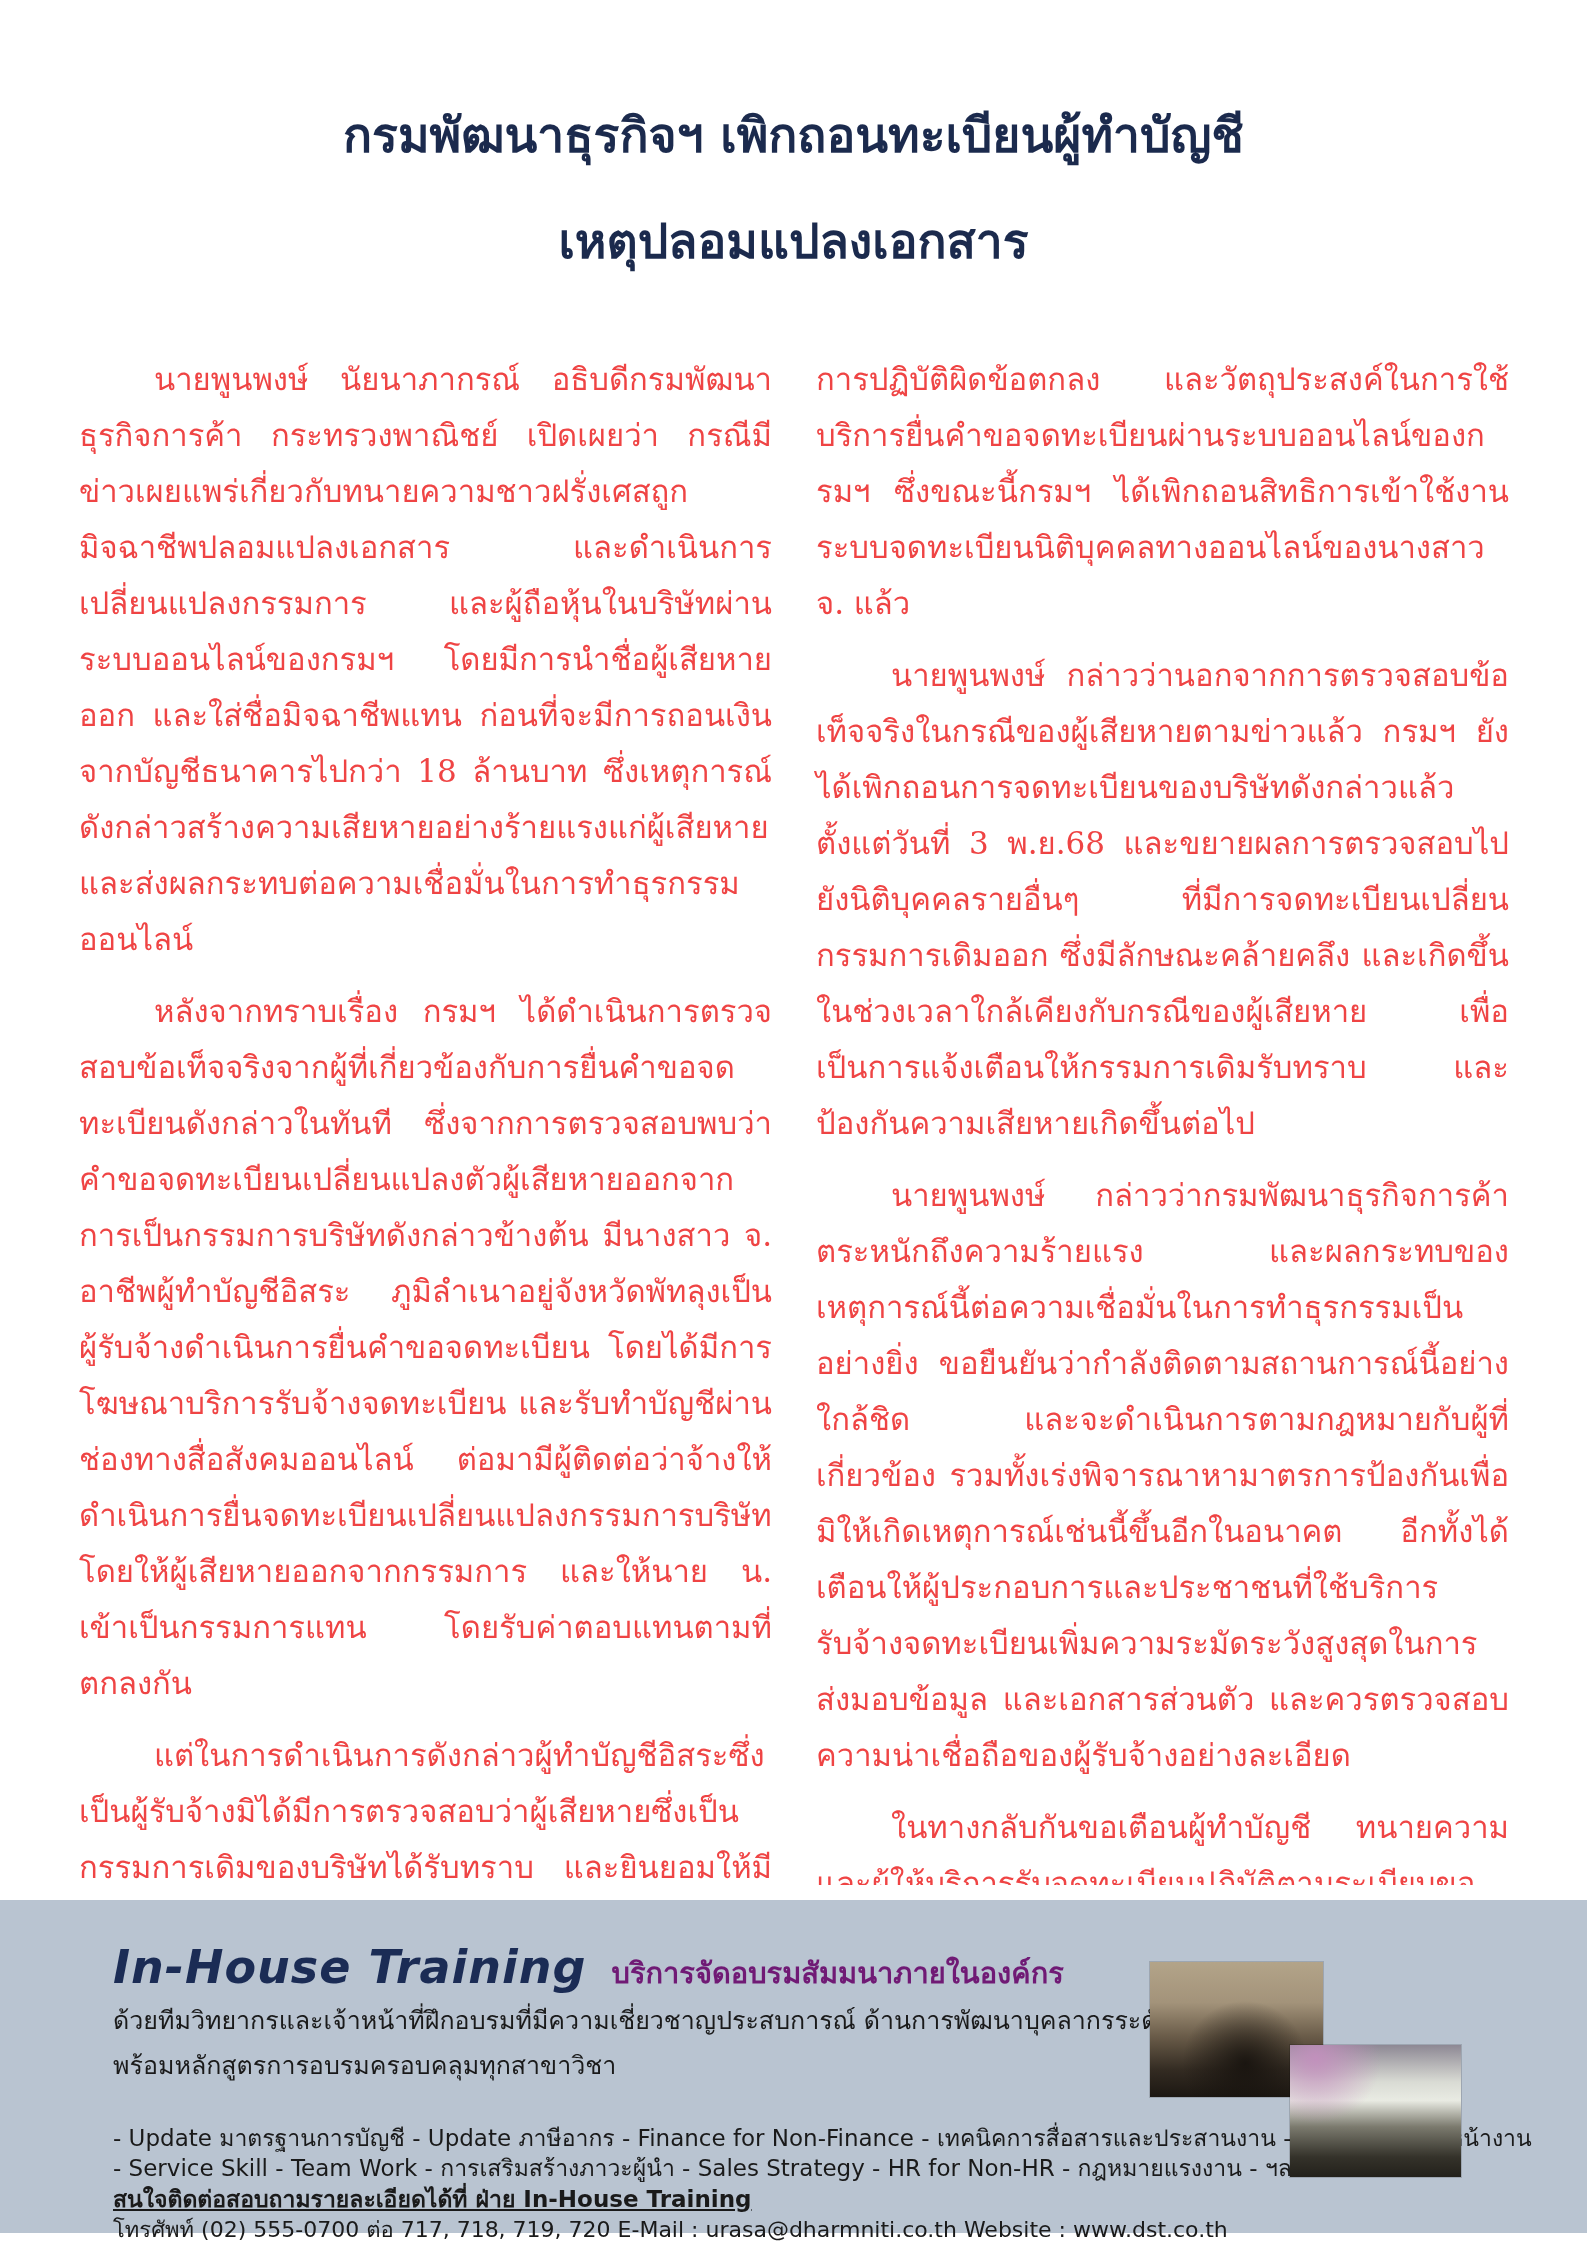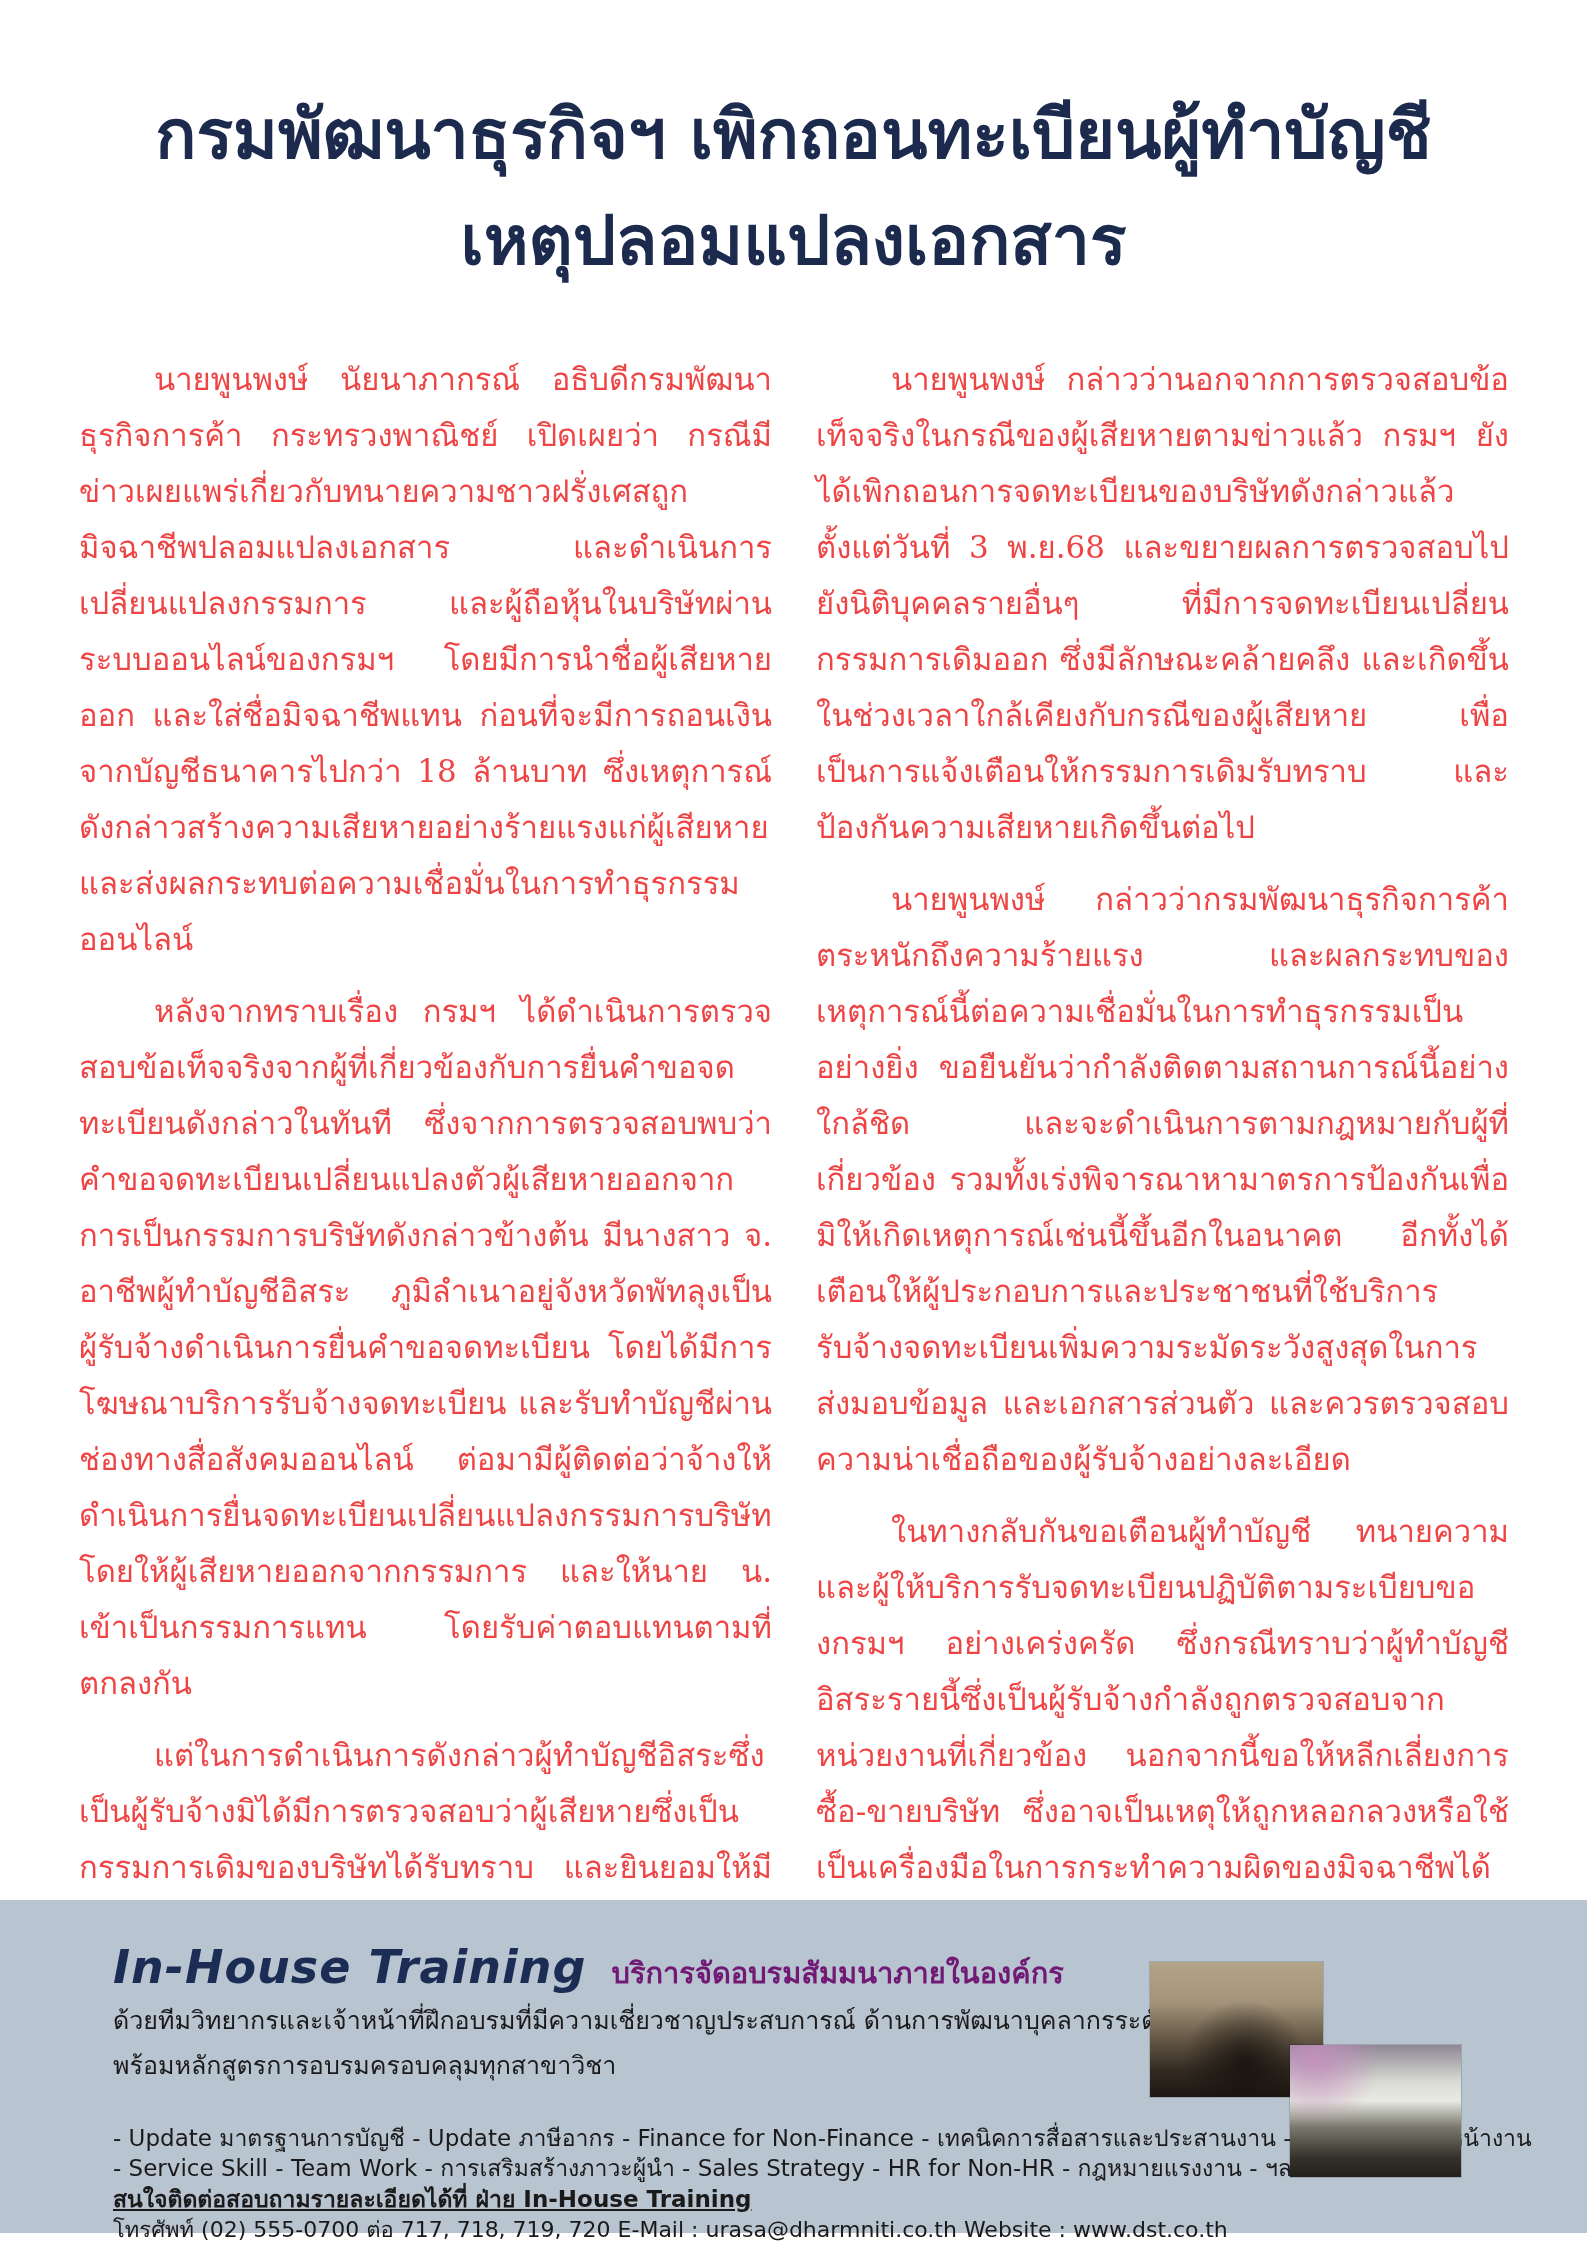--- a/index.html
+++ b/index.html
@@ -4,21 +4,21 @@
 <style>
   html,body { margin:0; padding:0; background:#e8e8e8; }
   .page {
     position:relative; width:1587px; height:2245px; background:#ffffff;
     font-family:"DejaVu Serif", serif; overflow:hidden; margin:0 auto;
   }
   
   .headline {
     position:absolute; top:82px; left:40px; width:1507px;
     text-align:center; font-family:"DejaVu Sans", sans-serif;
-    font-weight:bold; color:#1b2a4d; font-size:68px; line-height:106px;
+    font-weight:bold; color:#1b2a4d; font-size:48px; line-height:106px;
   }
   
   .col {
     position:absolute; top:335px; width:725px; height:1550px; overflow:hidden;
   }
   .col-left  { left:63px;  }
   .col-right { left:800px; }
   .col p {
     margin:16px; text-align:justify; color:#ef4444;
     font-size:31px; line-height:56px;
@@ -66,20 +66,21 @@
   </div>
 
   <div class="col col-left">
     <p class="indent">นายพูนพงษ์ นัยนาภากรณ์ อธิบดีกรมพัฒนาธุรกิจการค้า กระทรวงพาณิชย์ เปิดเผยว่า กรณีมีข่าวเผยแพร่เกี่ยวกับทนายความชาวฝรั่งเศสถูกมิจฉาชีพปลอมแปลงเอกสาร และดำเนินการเปลี่ยนแปลงกรรมการ และผู้ถือหุ้นในบริษัทผ่านระบบออนไลน์ของกรมฯ โดยมีการนำชื่อผู้เสียหายออก และใส่ชื่อมิจฉาชีพแทน ก่อนที่จะมีการถอนเงินจากบัญชีธนาคารไปกว่า 18 ล้านบาท ซึ่งเหตุการณ์ดังกล่าวสร้างความเสียหายอย่างร้ายแรงแก่ผู้เสียหาย และส่งผลกระทบต่อความเชื่อมั่นในการทำธุรกรรมออนไลน์</p>
     <p class="indent">หลังจากทราบเรื่อง กรมฯ ได้ดำเนินการตรวจสอบข้อเท็จจริงจากผู้ที่เกี่ยวข้องกับการยื่นคำขอจดทะเบียนดังกล่าวในทันที ซึ่งจากการตรวจสอบพบว่า คำขอจดทะเบียนเปลี่ยนแปลงตัวผู้เสียหายออกจากการเป็นกรรมการบริษัทดังกล่าวข้างต้น มีนางสาว จ. อาชีพผู้ทำบัญชีอิสระ ภูมิลำเนาอยู่จังหวัดพัทลุงเป็นผู้รับจ้างดำเนินการยื่นคำขอจดทะเบียน โดยได้มีการโฆษณาบริการรับจ้างจดทะเบียน และรับทำบัญชีผ่านช่องทางสื่อสังคมออนไลน์ ต่อมามีผู้ติดต่อว่าจ้างให้ดำเนินการยื่นจดทะเบียนเปลี่ยนแปลงกรรมการบริษัท โดยให้ผู้เสียหายออกจากกรรมการ และให้นาย น. เข้าเป็นกรรมการแทน โดยรับค่าตอบแทนตามที่ตกลงกัน</p>
     <p class="indent">แต่ในการดำเนินการดังกล่าวผู้ทำบัญชีอิสระซึ่งเป็นผู้รับจ้างมิได้มีการตรวจสอบว่าผู้เสียหายซึ่งเป็นกรรมการเดิมของบริษัทได้รับทราบ และยินยอมให้มีการเปลี่ยนหรือไม่ ซึ่งตามระเบียบต้องให้กรรมการเดิมซึ่งเป็นผู้เสียหายลงชื่อต่อหน้าตนเอง ปรากฏว่าไม่ได้ให้ผู้เสียหายลงลายมือชื่อต่อหน้าตนเองจริงตามหลักเกณฑ์ที่กรมฯ กำหนดไว้</p>
 
   </div>
 
   <div class="col col-right">
+    <p>การปฏิบัติผิดข้อตกลง และวัตถุประสงค์ในการใช้บริการยื่นคำขอจดทะเบียนผ่านระบบออนไลน์ของกรมฯ ซึ่งขณะนี้กรมฯ ได้เพิกถอนสิทธิการเข้าใช้งานระบบจดทะเบียนนิติบุคคลทางออนไลน์ของนางสาว จ. แล้ว</p>
     <p class="indent">นายพูนพงษ์ กล่าวว่านอกจากการตรวจสอบข้อเท็จจริงในกรณีของผู้เสียหายตามข่าวแล้ว กรมฯ ยังได้เพิกถอนการจดทะเบียนของบริษัทดังกล่าวแล้ว ตั้งแต่วันที่ 3 พ.ย.68 และขยายผลการตรวจสอบไปยังนิติบุคคลรายอื่นๆ ที่มีการจดทะเบียนเปลี่ยนกรรมการเดิมออก ซึ่งมีลักษณะคล้ายคลึง และเกิดขึ้นในช่วงเวลาใกล้เคียงกับกรณีของผู้เสียหาย เพื่อเป็นการแจ้งเตือนให้กรรมการเดิมรับทราบ และป้องกันความเสียหายเกิดขึ้นต่อไป</p>
     <p class="indent">นายพูนพงษ์ กล่าวว่ากรมพัฒนาธุรกิจการค้าตระหนักถึงความร้ายแรง และผลกระทบของเหตุการณ์นี้ต่อความเชื่อมั่นในการทำธุรกรรมเป็นอย่างยิ่ง ขอยืนยันว่ากำลังติดตามสถานการณ์นี้อย่างใกล้ชิด และจะดำเนินการตามกฎหมายกับผู้ที่เกี่ยวข้อง รวมทั้งเร่งพิจารณาหามาตรการป้องกันเพื่อมิให้เกิดเหตุการณ์เช่นนี้ขึ้นอีกในอนาคต อีกทั้งได้เตือนให้ผู้ประกอบการและประชาชนที่ใช้บริการรับจ้างจดทะเบียนเพิ่มความระมัดระวังสูงสุดในการส่งมอบข้อมูล และเอกสารส่วนตัว และควรตรวจสอบความน่าเชื่อถือของผู้รับจ้างอย่างละเอียด</p>
     <p class="indent">
       <span>ในทางกลับกันขอเตือนผู้ทำบัญชี ทนายความ และผู้ให้บริการรับจดทะเบียนปฏิบัติตามระเบียบของกรมฯ อย่างเคร่งครัด ซึ่งกรณีทราบว่าผู้ทำบัญชีอิสระรายนี้ซึ่งเป็นผู้รับจ้างกำลังถูกตรวจสอบจากหน่วยงานที่เกี่ยวข้อง นอกจากนี้ขอให้หลีกเลี่ยงการซื้อ-ขายบริษัท ซึ่งอาจเป็นเหตุให้ถูกหลอกลวงหรือใช้เป็นเครื่องมือในการกระทำความผิดของมิจฉาชีพได้</span>
       
     </p>
   </div>
 
   <div class="footer">
     <div class="f-line f-title">

